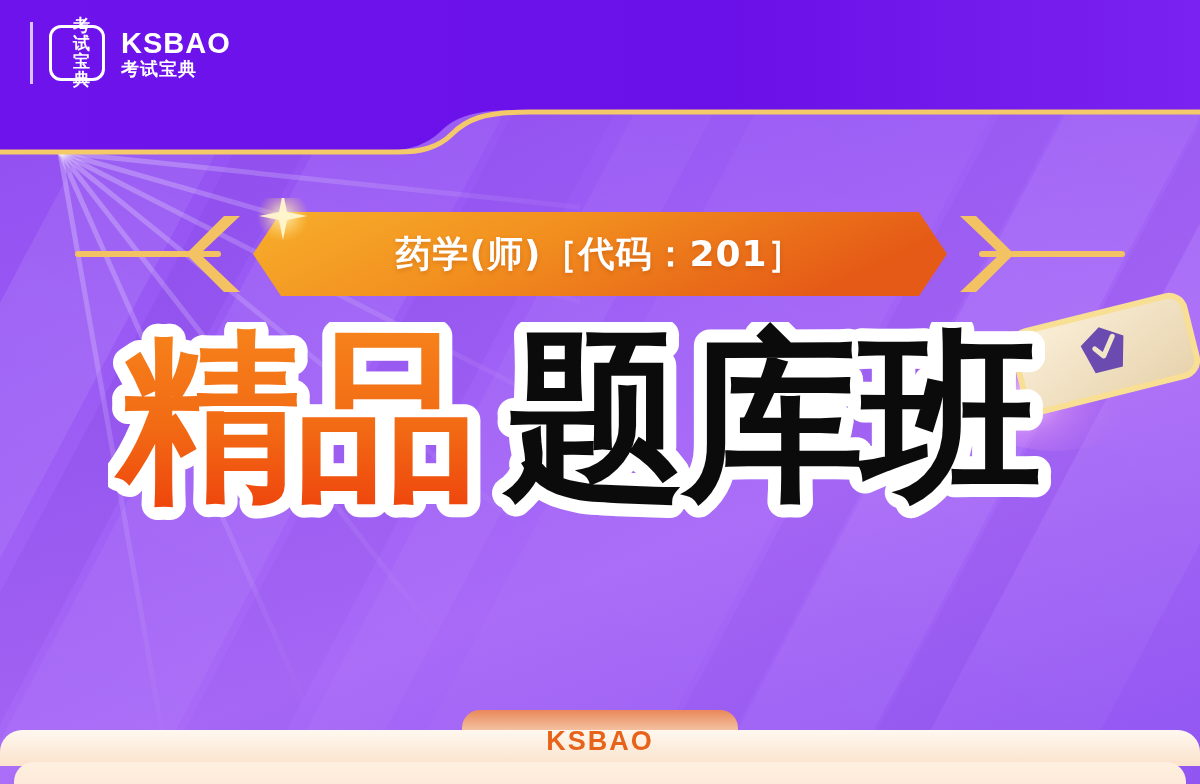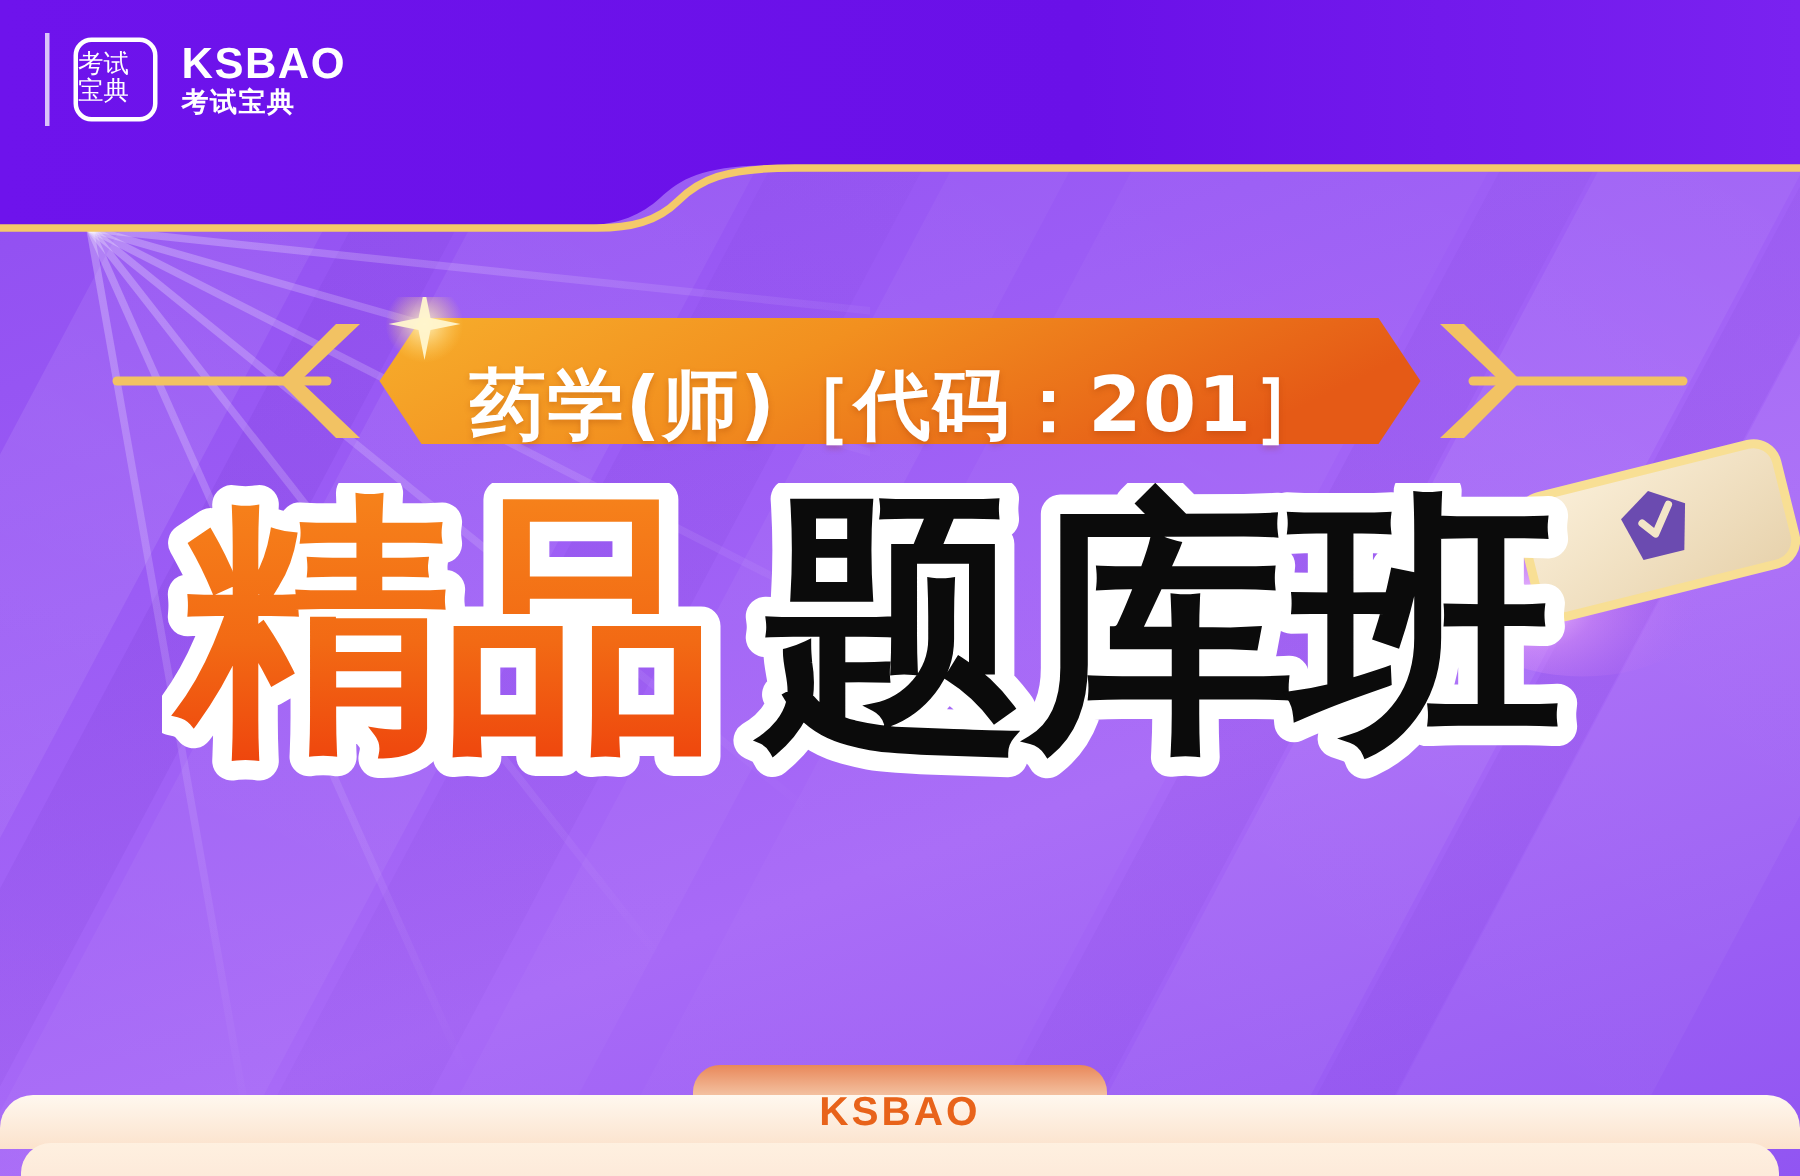--- a/index.html
+++ b/index.html
@@ -56,43 +56,44 @@
     line-height:1;
     font-family:"DejaVu Sans","Liberation Sans",sans-serif;
   }
   .logo-divider { width:3px; height:62px; background:rgba(255,255,255,0.75); }
   .logo-seal {
     width:56px; height:56px;
     border:3px solid #fff;
     border-radius:12px;
     display:flex; flex-direction:column;
     justify-content:center;
-    color:#fff; font-weight:normal;
+    color:#fff; font-weight:bold;
     line-height:1.05;
+    padding-left:21px;
   }
   .logo-seal span { font-size:17px; letter-spacing:0; font-family:"DejaVu Sans","Liberation Sans",sans-serif; }
   .logo-ks { display:flex; flex-direction:column; gap:2px; }
   .logo-ks .en {
     color:#fff; font-size:29px; font-weight:bold; letter-spacing:1px; line-height:1;
   }
   .logo-ks .cn {
     color:#fff; font-size:18px; font-weight:bold; letter-spacing:1px; line-height:1;
     font-family:"DejaVu Sans","Liberation Sans",sans-serif;
   }
 
   
   .title-zone {
     position:absolute; left:0; top:198px; width:1200px; height:112px; z-index:6;
   }
   .title-svg { position:absolute; left:0; top:0; }
   .title-text {
-    position:absolute; left:0; top:16px; width:1200px; height:112px;
+    position:absolute; left:0; top:0; width:1200px; height:112px;
     display:flex; align-items:center; justify-content:center;
     color:#fff;
-    font-size:51px;
+    font-size:36px;
     font-weight:bold;
     letter-spacing:1px;
     text-shadow:0 2px 4px rgba(150,50,0,0.28);
     font-family:"DejaVu Sans","Liberation Sans",sans-serif;
   }
 
   
   .headline {
     position:absolute; left:0; top:322px; width:1108px; height:210px;
     display:flex; align-items:center; justify-content:flex-end;

